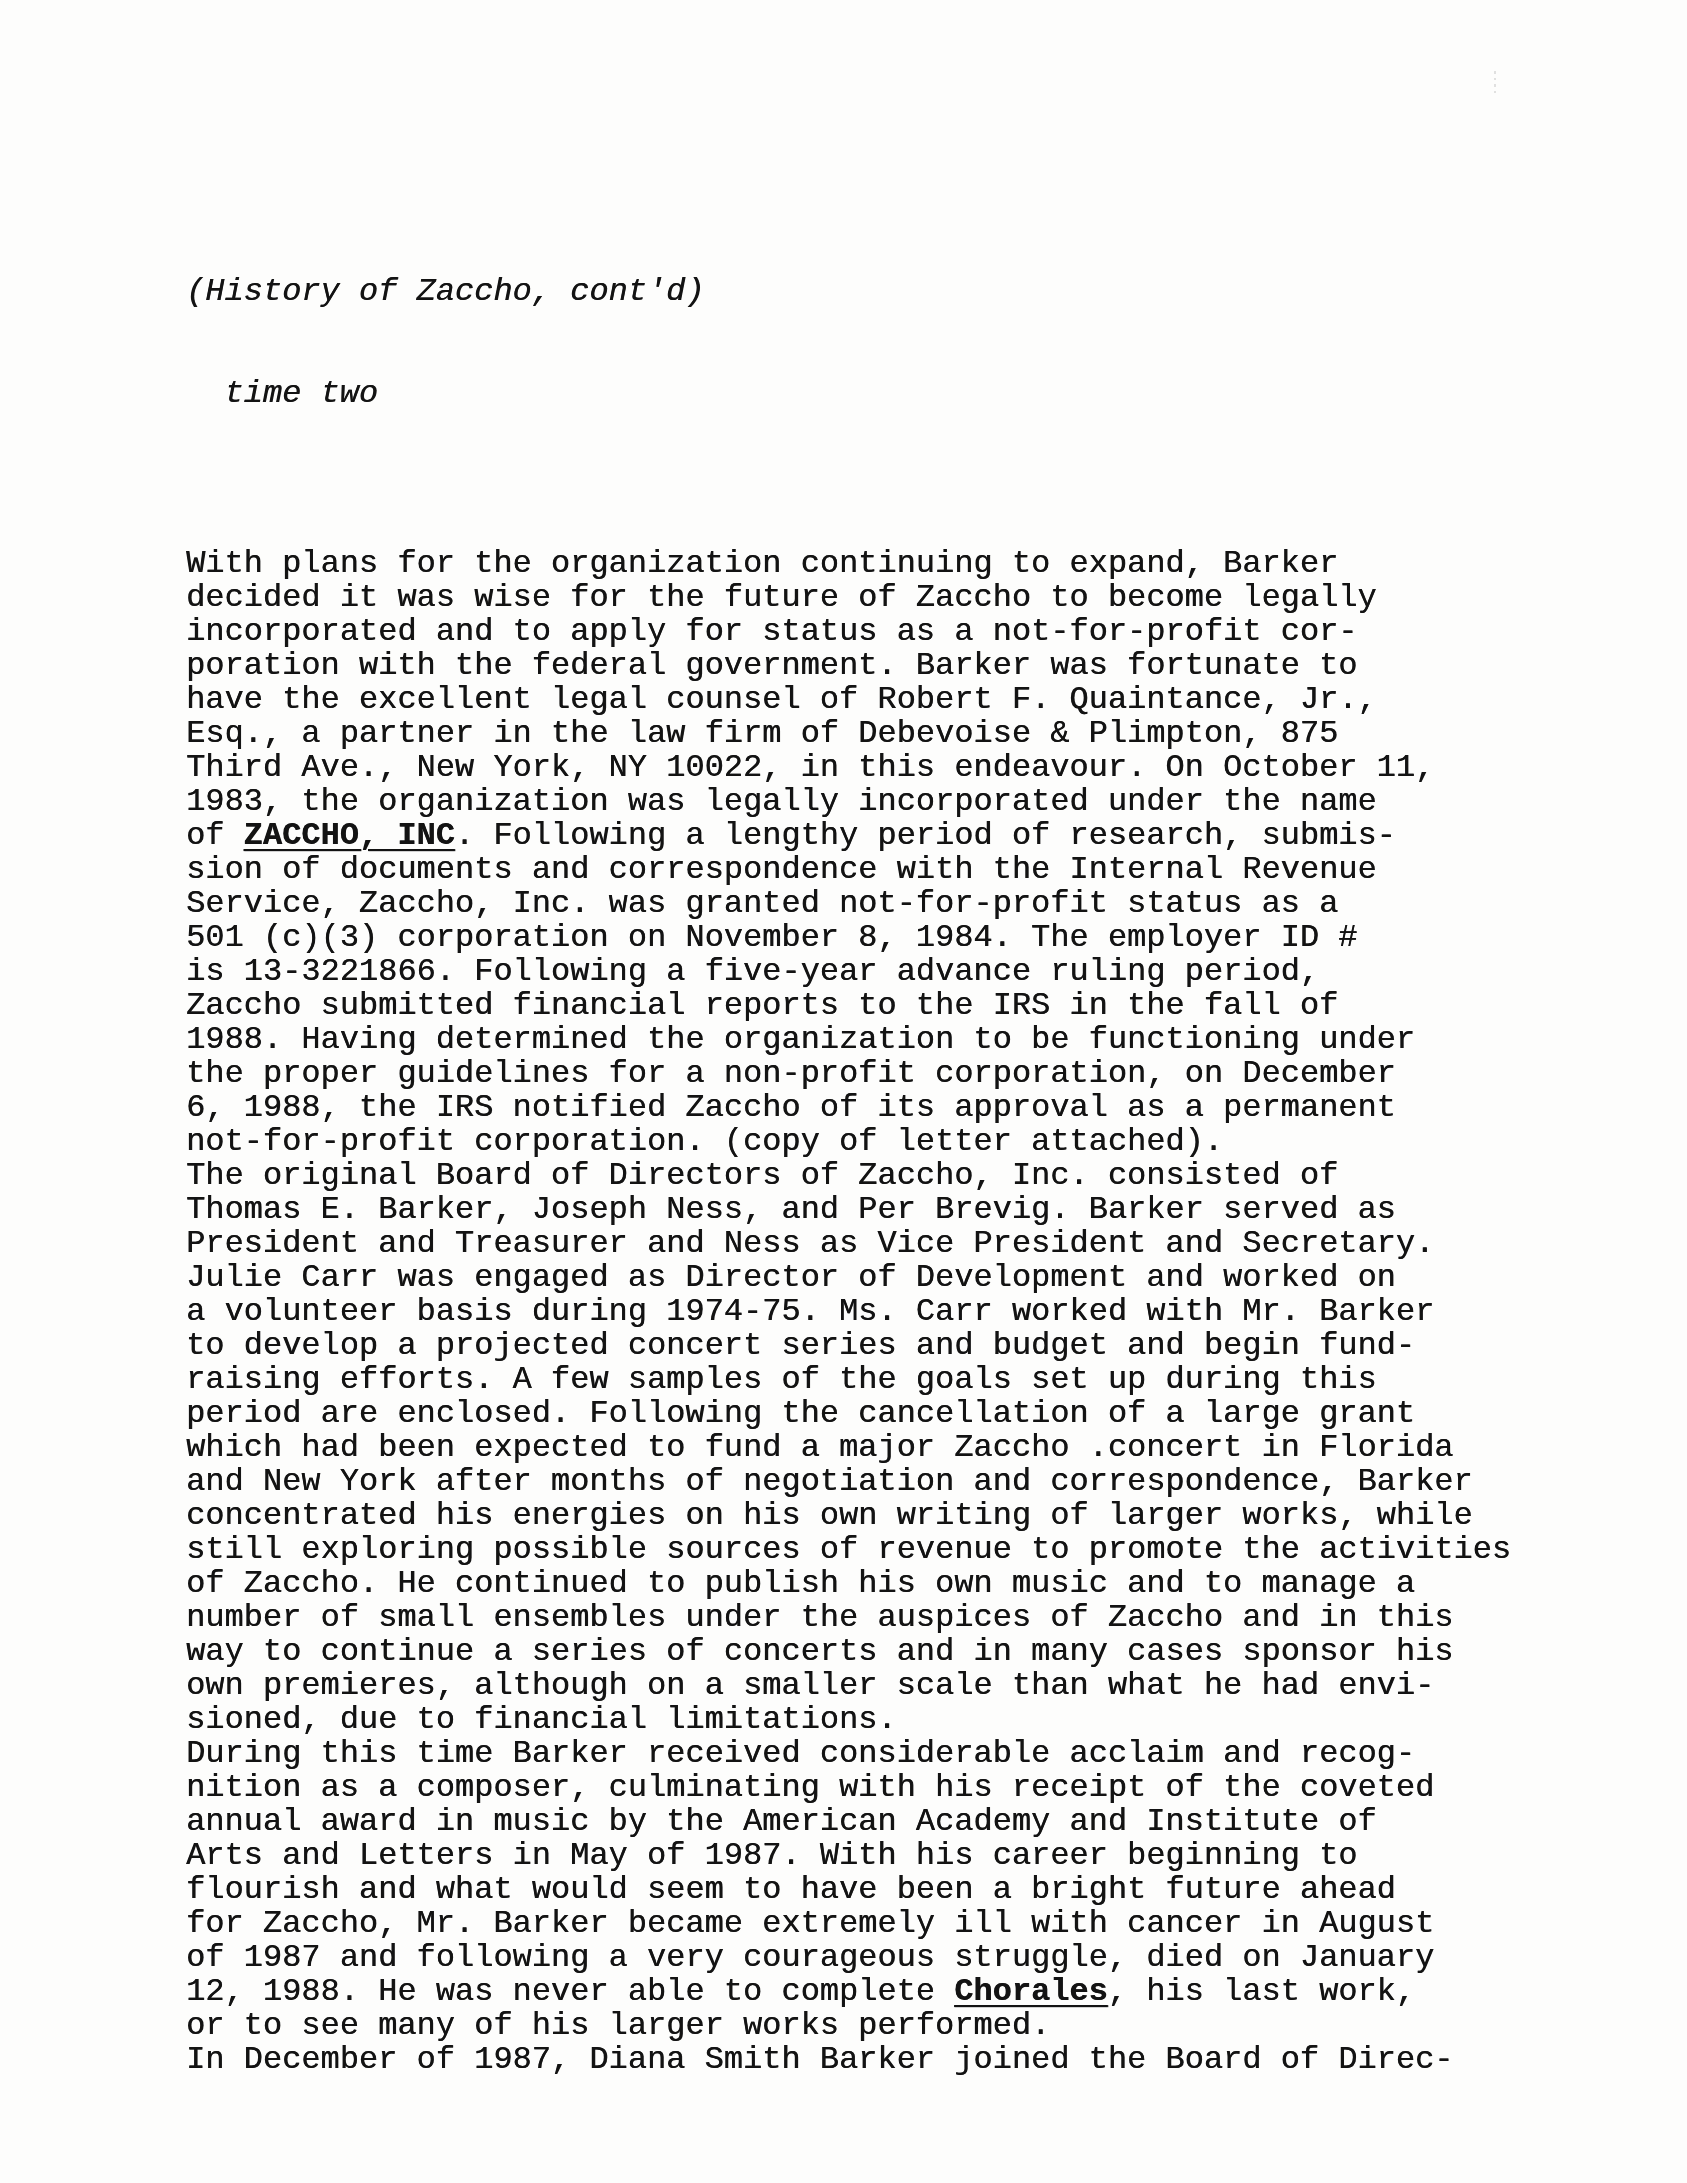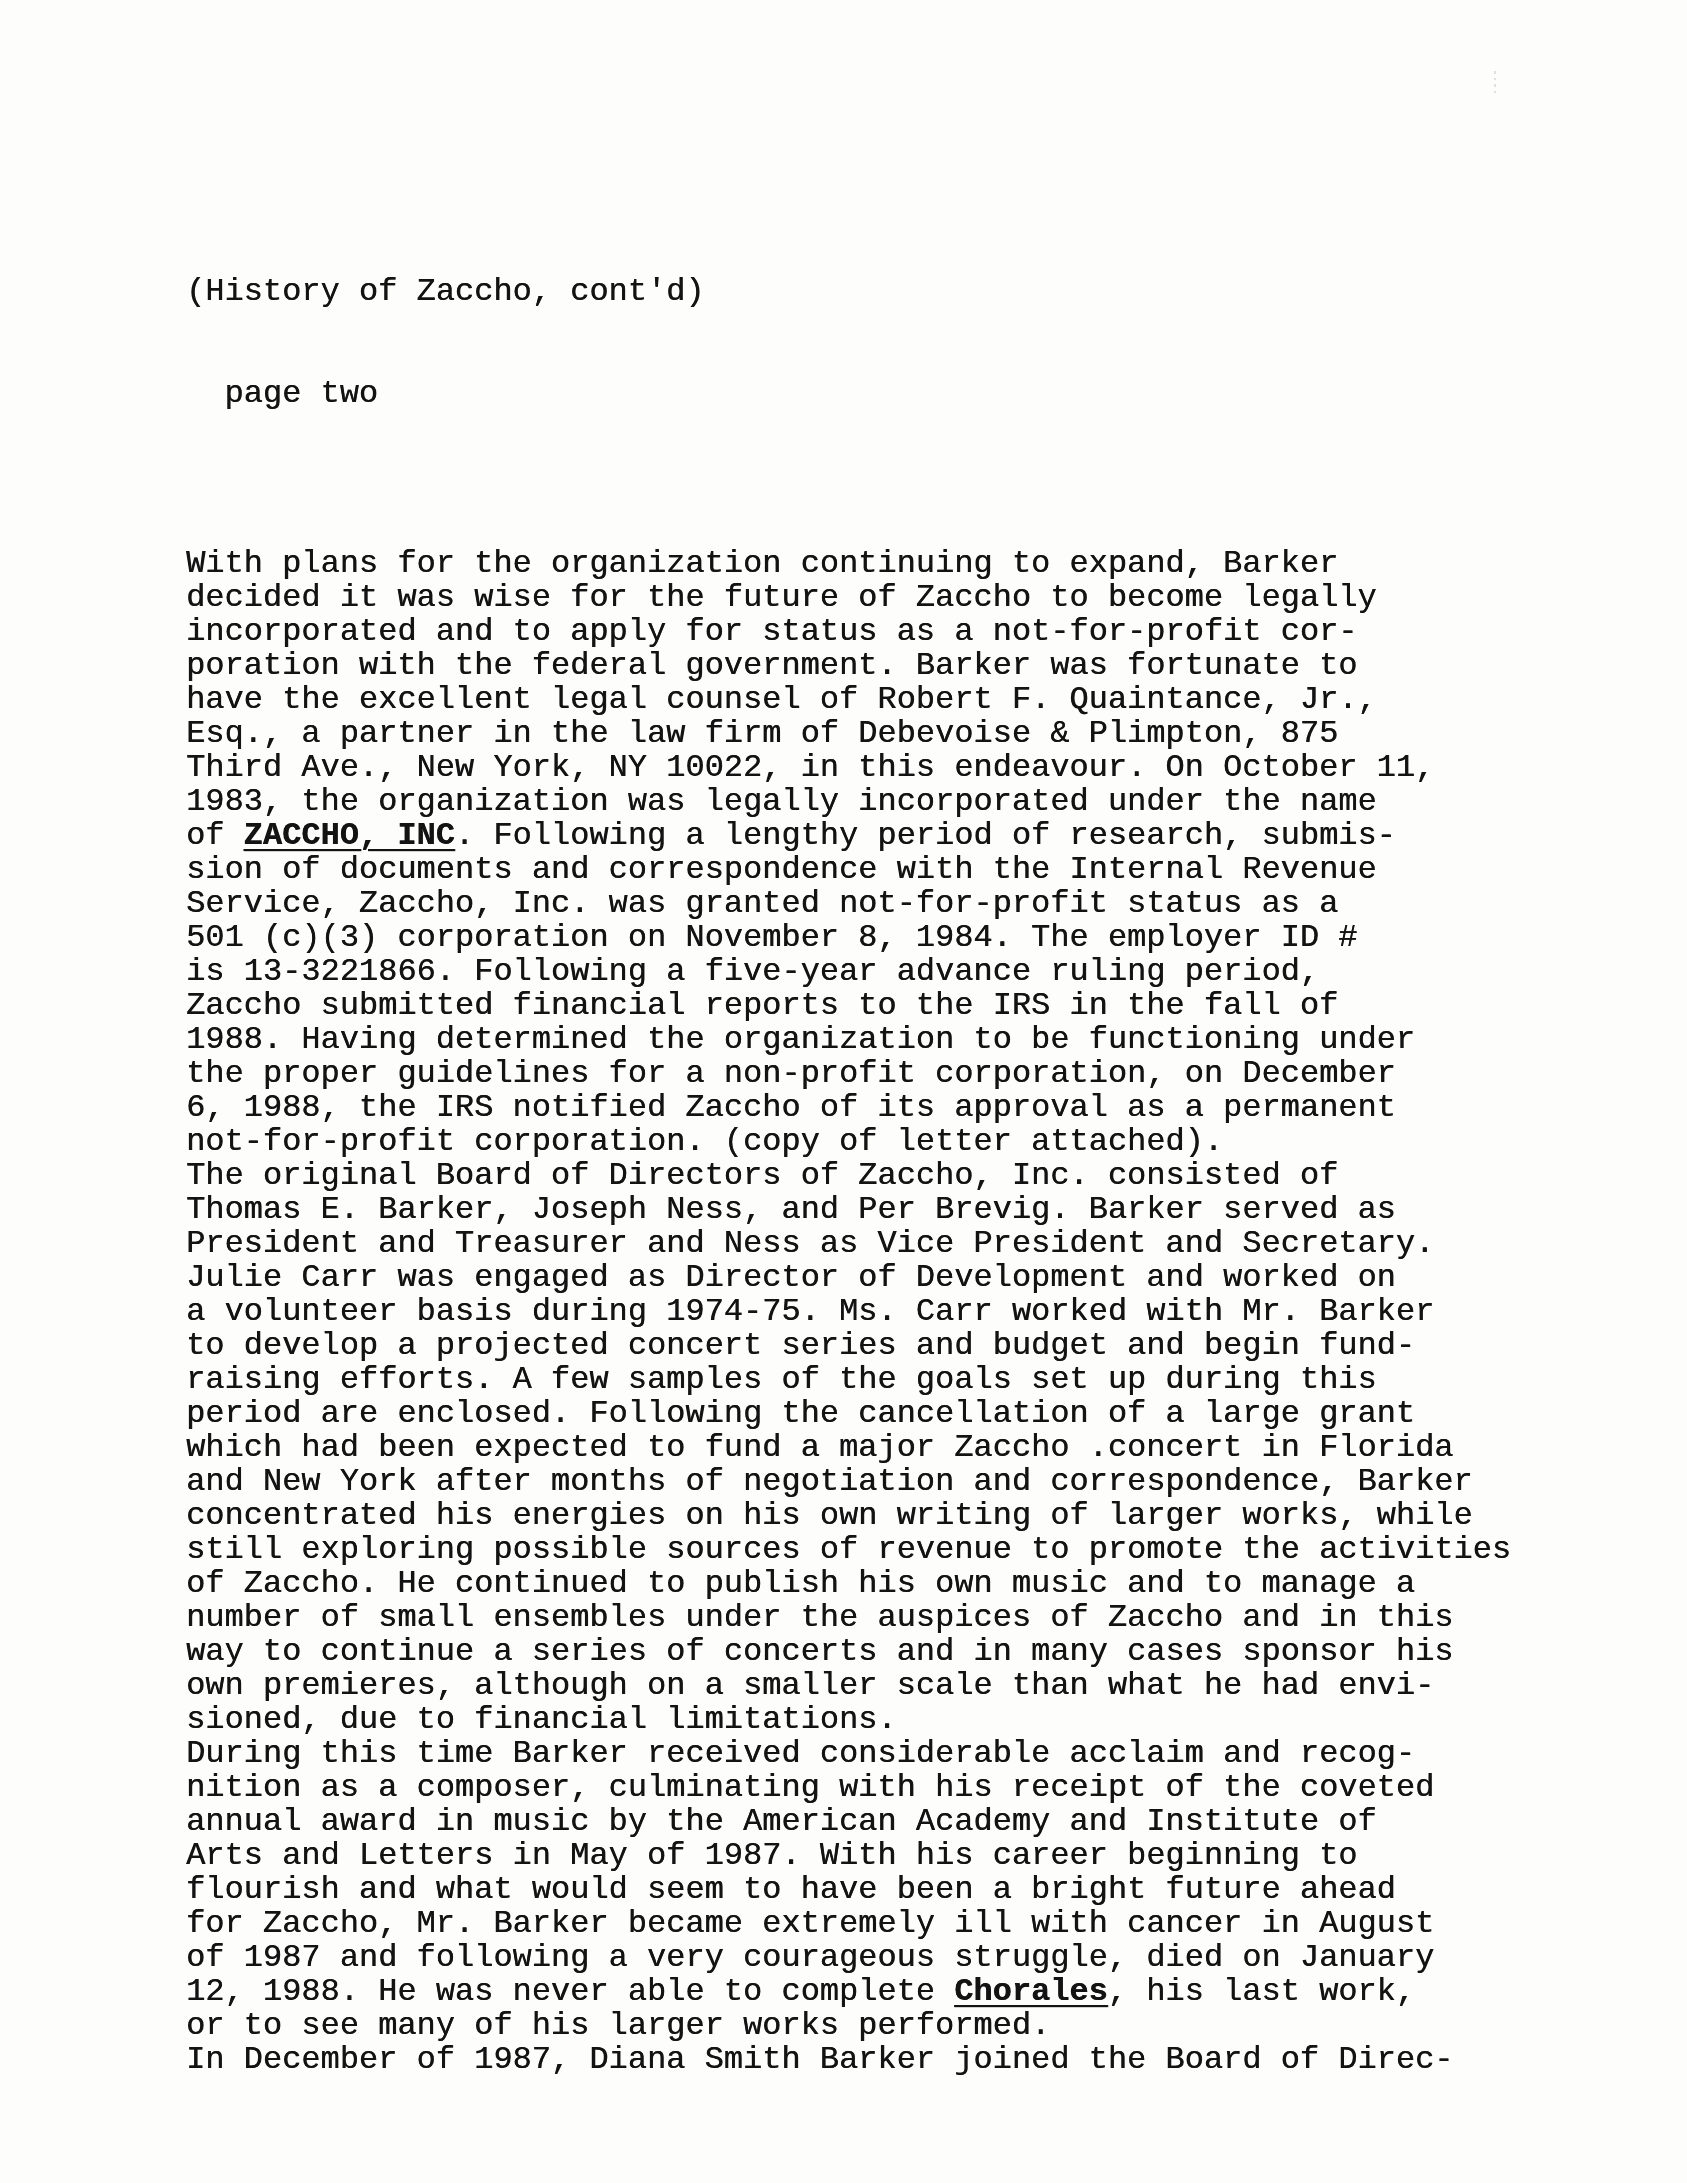--- a/index.html
+++ b/index.html
@@ -20,21 +20,21 @@
     top: 139px;
     width: 1389px;
     font-family: "Liberation Mono", "DejaVu Sans Mono", monospace;
     font-size: 32px;
     line-height: 34px;
     color: #131313;
     white-space: pre;
     text-shadow: 0.4px 0.2px 0 #1f1f1f;
   }
   .para { }
-  .header-block { margin-top: 0; }
+  .header-block { margin-top: 0; font-style: italic; }
   .line { white-space: pre; }
   .u {
     text-decoration: underline;
     text-decoration-thickness: 2px;
     text-underline-offset: 4.6px;
     font-weight: bold;
   }
   
   .scan-artifact {
     position: absolute;
@@ -48,18 +48,18 @@
   }
 </style>
 </head>
 <body>
 
 <div class="page">
   <div class="scan-artifact"></div>
   <div class="content">
     <div class="para header-block">
       <div class="line">(History of Zaccho, cont'd)</div>
-      <div class="line">  page two</div>
+      <div class="line">  time two</div>
     </div>
     <div><div class="para"><div class="line">With plans for the organization continuing to expand, Barker</div><div class="line">decided it was wise for the future of Zaccho to become legally</div><div class="line">incorporated and to apply for status as a not-for-profit cor-</div><div class="line">poration with the federal government. Barker was fortunate to</div><div class="line">have the excellent legal counsel of Robert F. Quaintance, Jr.,</div><div class="line">Esq., a partner in the law firm of Debevoise &amp; Plimpton, 875</div><div class="line">Third Ave., New York, NY 10022, in this endeavour. On October 11,</div><div class="line">1983, the organization was legally incorporated under the name</div><div class="line">of <span class="u">ZACCHO, INC</span>. Following a lengthy period of research, submis-</div><div class="line">sion of documents and correspondence with the Internal Revenue</div><div class="line">Service, Zaccho, Inc. was granted not-for-profit status as a</div><div class="line">501 (c)(3) corporation on November 8, 1984. The employer ID #</div><div class="line">is 13-3221866. Following a five-year advance ruling period,</div><div class="line">Zaccho submitted financial reports to the IRS in the fall of</div><div class="line">1988. Having determined the organization to be functioning under</div><div class="line">the proper guidelines for a non-profit corporation, on December</div><div class="line">6, 1988, the IRS notified Zaccho of its approval as a permanent</div><div class="line">not-for-profit corporation. (copy of letter attached).</div></div><div class="para"><div class="line">The original Board of Directors of Zaccho, Inc. consisted of</div><div class="line">Thomas E. Barker, Joseph Ness, and Per Brevig. Barker served as</div><div class="line">President and Treasurer and Ness as Vice President and Secretary.</div><div class="line">Julie Carr was engaged as Director of Development and worked on</div><div class="line">a volunteer basis during 1974-75. Ms. Carr worked with Mr. Barker</div><div class="line">to develop a projected concert series and budget and begin fund-</div><div class="line">raising efforts. A few samples of the goals set up during this</div><div class="line">period are enclosed. Following the cancellation of a large grant</div><div class="line">which had been expected to fund a major Zaccho .concert in Florida</div><div class="line">and New York after months of negotiation and correspondence, Barker</div><div class="line">concentrated his energies on his own writing of larger works, while</div><div class="line">still exploring possible sources of revenue to promote the activities</div><div class="line">of Zaccho. He continued to publish his own music and to manage a</div><div class="line">number of small ensembles under the auspices of Zaccho and in this</div><div class="line">way to continue a series of concerts and in many cases sponsor his</div><div class="line">own premieres, although on a smaller scale than what he had envi-</div><div class="line">sioned, due to financial limitations.</div></div><div class="para"><div class="line">During this time Barker received considerable acclaim and recog-</div><div class="line">nition as a composer, culminating with his receipt of the coveted</div><div class="line">annual award in music by the American Academy and Institute of</div><div class="line">Arts and Letters in May of 1987. With his career beginning to</div><div class="line">flourish and what would seem to have been a bright future ahead</div><div class="line">for Zaccho, Mr. Barker became extremely ill with cancer in August</div><div class="line">of 1987 and following a very courageous struggle, died on January</div><div class="line">12, 1988. He was never able to complete <span class="u">Chorales</span>, his last work,</div><div class="line">or to see many of his larger works performed.</div></div><div class="para"><div class="line">In December of 1987, Diana Smith Barker joined the Board of Direc-</div></div></div>
   </div>
 </div>
 
 
 </body></html>

